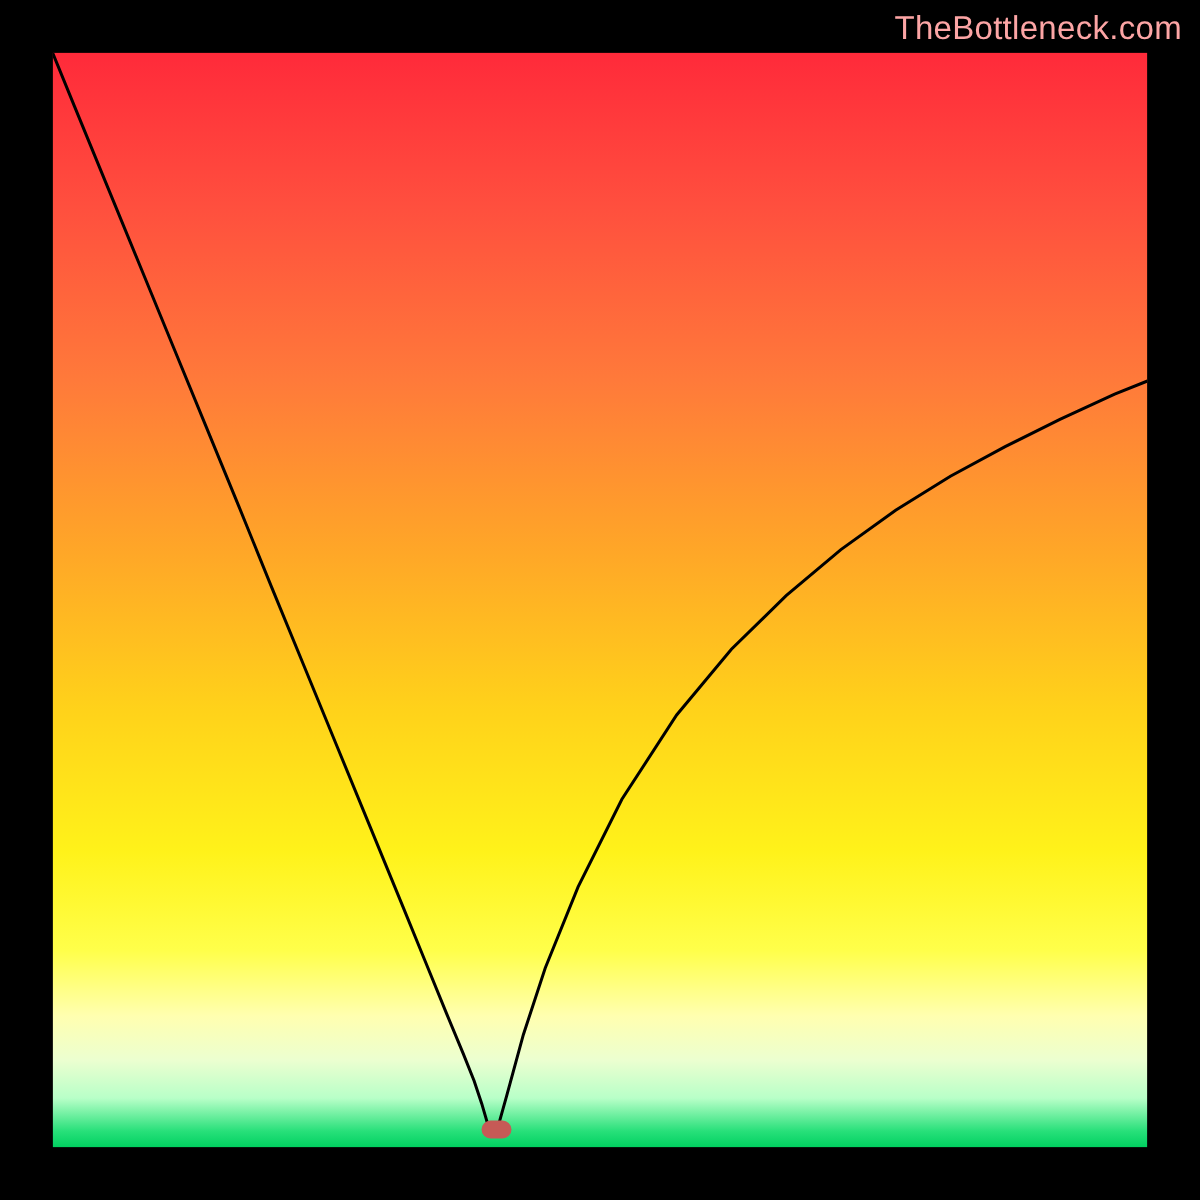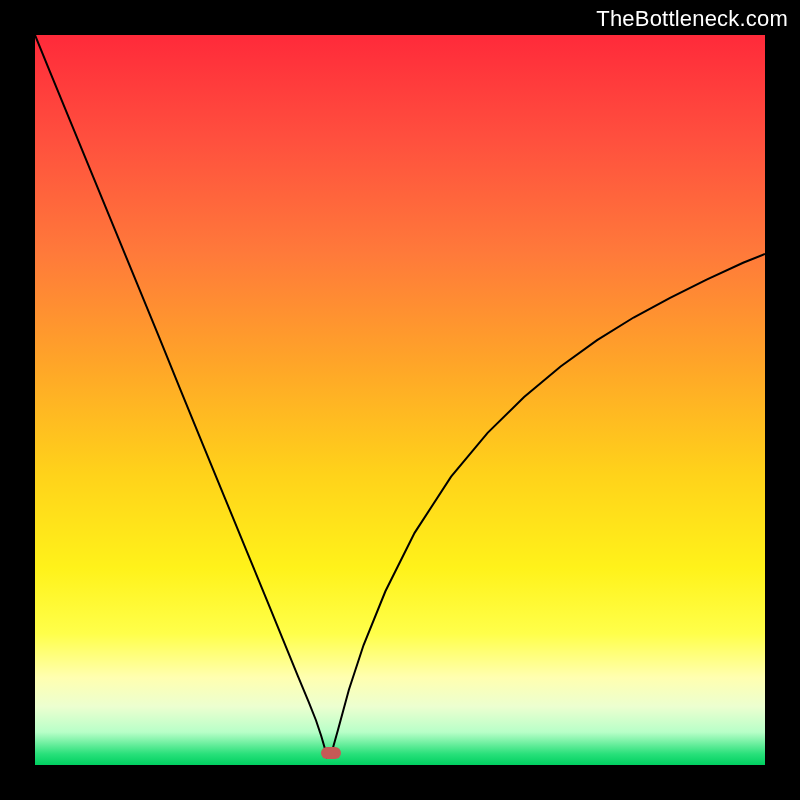--- a/index.html
+++ b/index.html
@@ -37,21 +37,21 @@
     position: absolute;
     top: 0;
     left: 0;
     width: 100%;
     height: 100%;
   }
   .watermark {
     position: absolute;
     top: 6px;
     right: 12px;
-    color: #ffffff;
+    color: #fca5a5;
     font-size: 22px;
     font-weight: 500;
     letter-spacing: 0.2px;
   }
   .marker {
     position: absolute;
     width: 20px;
     height: 12px;
     background: #c65a56;
     border-radius: 6px;

